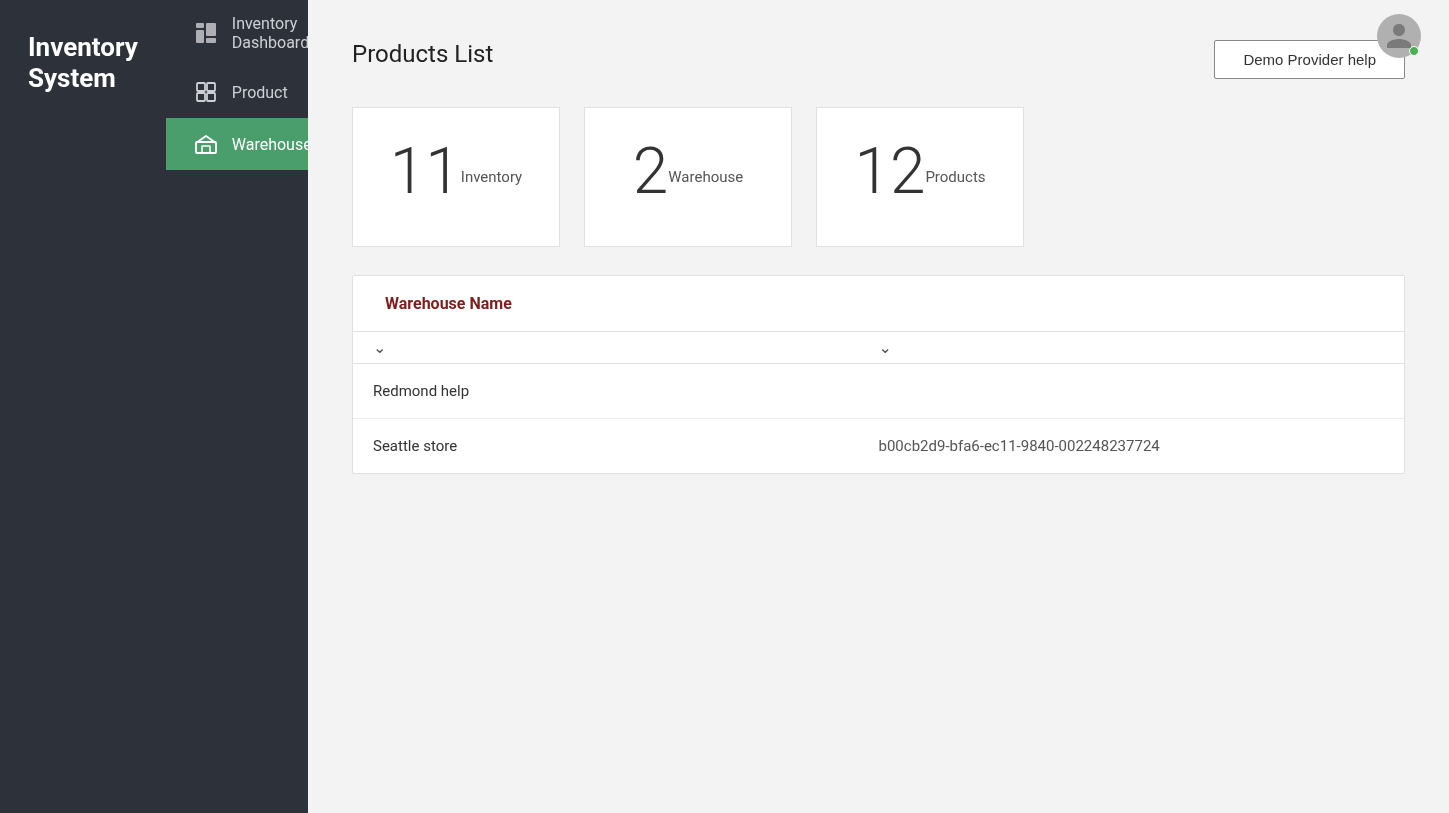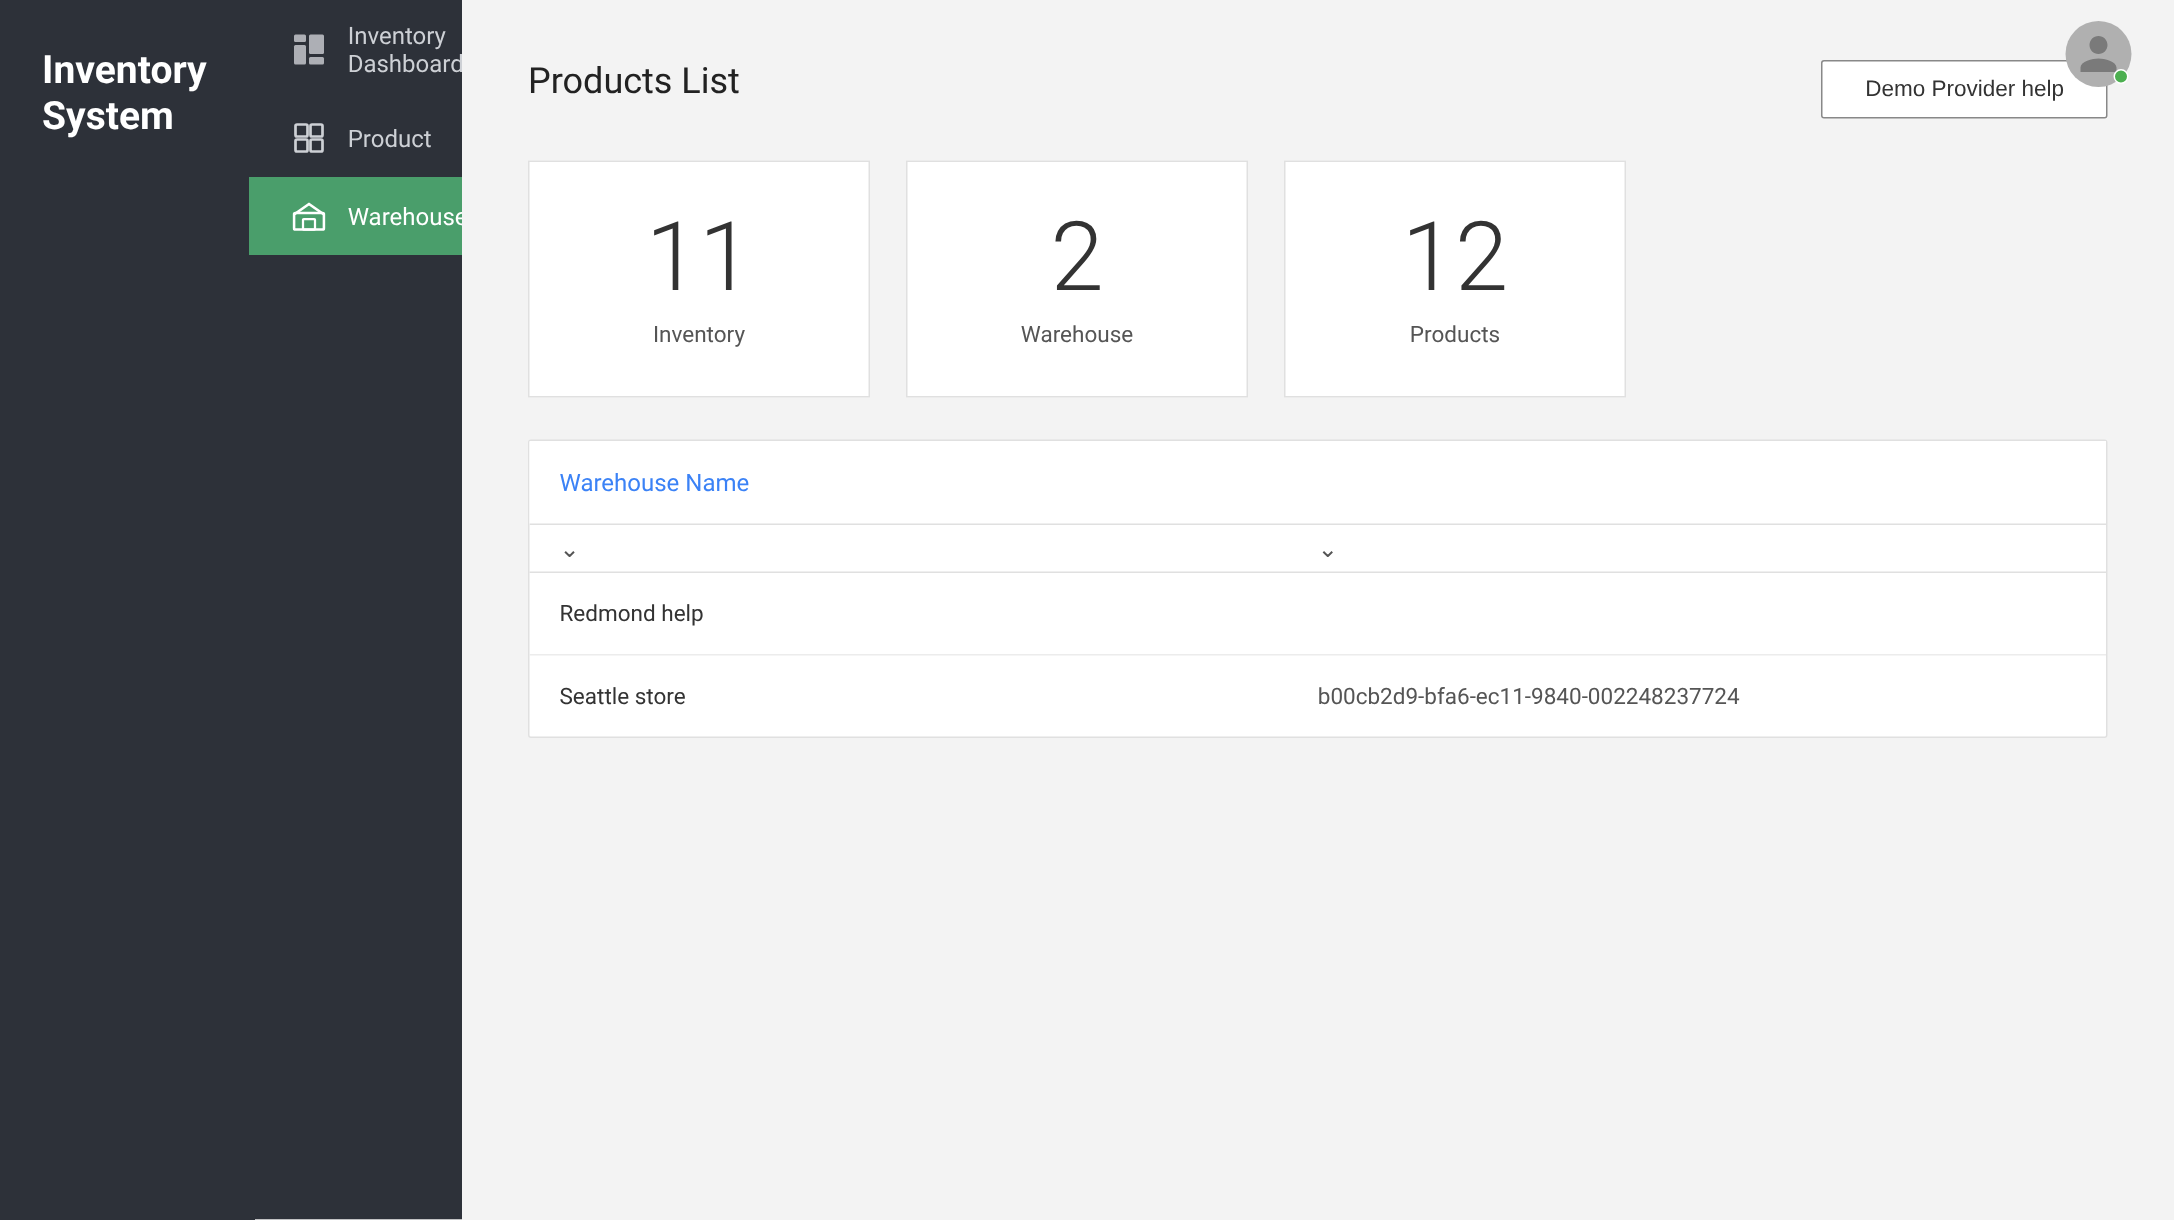--- a/index.html
+++ b/index.html
@@ -104,23 +104,23 @@
       display: flex;
       gap: 0;
       margin-bottom: 28px;
     }
 
     .stat-card {
       background: #fff;
       border: 1px solid #e0e0e0;
       padding: 32px 40px;
       min-width: 180px;
-      width: 228px;
-      display: flex;
-      flex-direction: column;
+      width: 208px;
+      display: flex;
+      flex-direction: row;
       align-items: center;
       justify-content: center;
       margin-right: 24px;
     }
 
     .stat-card:last-child {
       margin-right: 0;
     }
 
     .stat-number {
@@ -146,22 +146,23 @@
     .table-header-row {
       display: flex;
       padding: 18px 20px;
       border-bottom: 1px solid #e0e0e0;
       background: #fff;
     }
 
     .table-col-name {
       flex: 1;
       font-size: 16px;
-      font-weight: 400;
-      color: #3b82f6;
+      font-weight: 700;
+      color: #7f1d1d;
+      margin-left: 12px;
     }
 
     .table-col-id {
       flex: 1;
       font-size: 16px;
       font-weight: 700;
       color: #222;
     }
 
     .table-sort-row {

